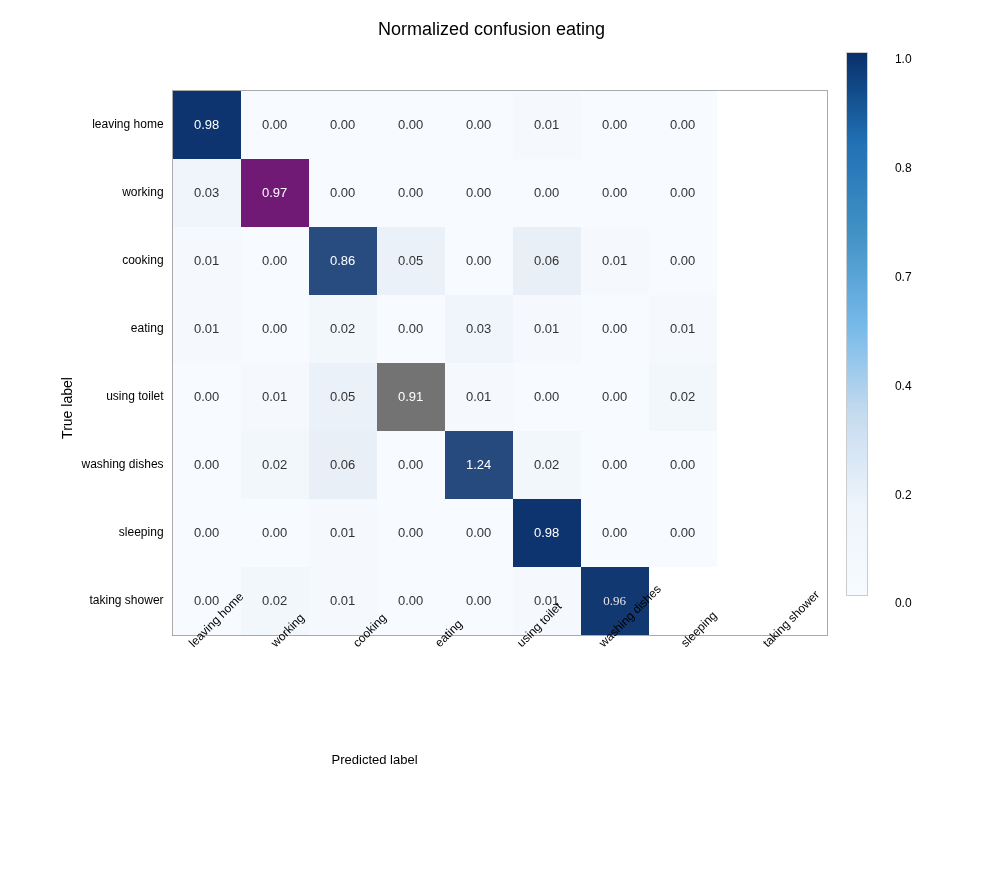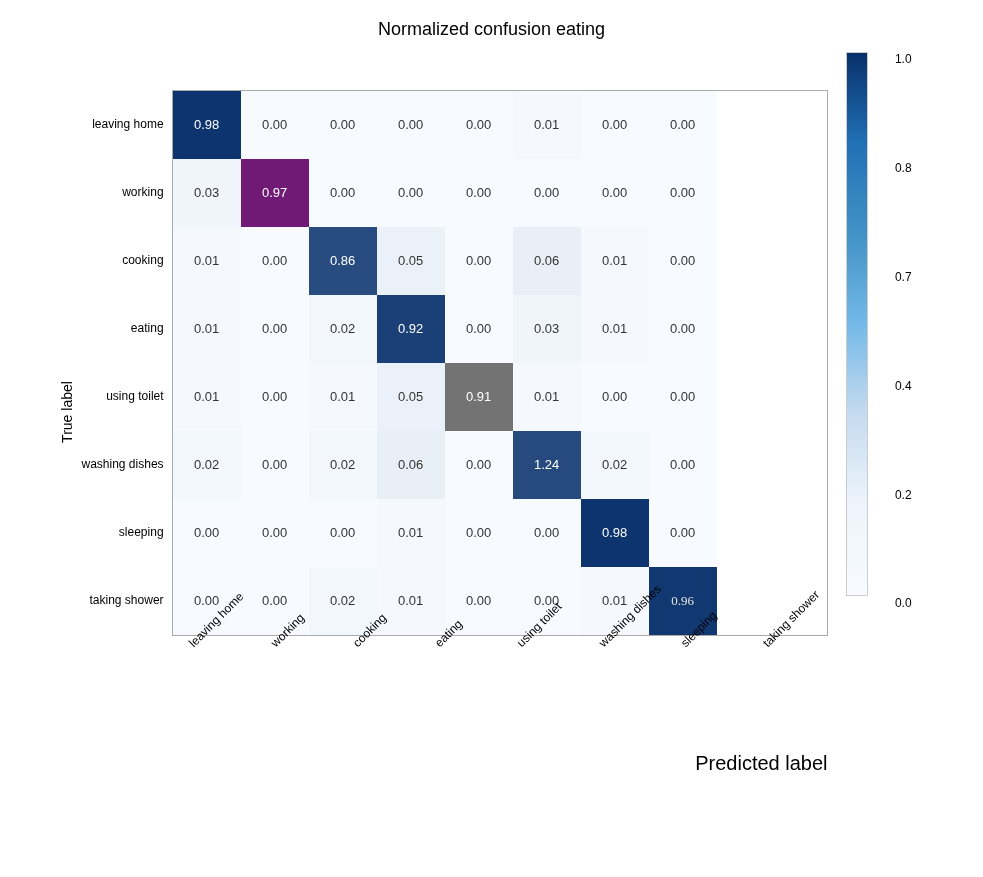--- a/index.html
+++ b/index.html
@@ -65,22 +65,22 @@
       border: none;
     }
     .x-labels-row {
       display: flex;
       flex-direction: row;
       margin-left: 0px;
       margin-top: 4px;
       height: 110px;
     }
     .x-axis-title {
-      text-align: right;
-      font-size: 20px;
+      text-align: left;
+      font-size: 13px;
       color: #000;
       margin-top: 60px;
       margin-left: 0px;
     }
     .colorbar-container {
       display: flex;
       flex-direction: column;
       align-items: center;
       margin-left: 18px;
       margin-top: 2px;
@@ -151,21 +151,20 @@
             <div class="cell" style="background-color: rgb(247, 251, 255); color: rgb(51, 51, 51);">0.00</div>
             <div class="cell" style="background-color: rgb(41, 76, 128); color: rgb(255, 255, 255);">0.86</div>
             <div class="cell" style="background-color: rgb(235, 241, 248); color: rgb(51, 51, 51);">0.05</div>
             <div class="cell" style="background-color: rgb(247, 251, 255); color: rgb(51, 51, 51);">0.00</div>
             <div class="cell" style="background-color: rgb(233, 239, 246); color: rgb(51, 51, 51);">0.06</div>
             <div class="cell" style="background-color: rgb(245, 249, 254); color: rgb(51, 51, 51);">0.01</div>
             <div class="cell" style="background-color: rgb(247, 251, 255); color: rgb(51, 51, 51);">0.00</div>
             <div class="cell" style="background-color: rgb(245, 249, 254); color: rgb(51, 51, 51);">0.01</div>
             <div class="cell" style="background-color: rgb(247, 251, 255); color: rgb(51, 51, 51);">0.00</div>
             <div class="cell" style="background-color: rgb(242, 247, 252); color: rgb(51, 51, 51);">0.02</div>
-            <div class="cell" style="background-color: rgb(27, 64, 119); color: rgb(255, 255, 255);">0.92</div>
             <div class="cell" style="background-color: rgb(247, 251, 255); color: rgb(51, 51, 51);">0.00</div>
             <div class="cell" style="background-color: rgb(240, 245, 251); color: rgb(51, 51, 51);">0.03</div>
             <div class="cell" style="background-color: rgb(245, 249, 254); color: rgb(51, 51, 51);">0.01</div>
             <div class="cell" style="background-color: rgb(247, 251, 255); color: rgb(51, 51, 51);">0.00</div>
             <div class="cell" style="background-color: rgb(245, 249, 254); color: rgb(51, 51, 51);">0.01</div>
             <div class="cell" style="background-color: rgb(247, 251, 255); color: rgb(51, 51, 51);">0.00</div>
             <div class="cell" style="background-color: rgb(245, 249, 254); color: rgb(51, 51, 51);">0.01</div>
             <div class="cell" style="background-color: rgb(235, 241, 248); color: rgb(51, 51, 51);">0.05</div>
             <div class="cell" style="background-color: #737373; color: rgb(255, 255, 255);">0.91</div>
             <div class="cell" style="background-color: rgb(245, 249, 254); color: rgb(51, 51, 51);">0.01</div>

